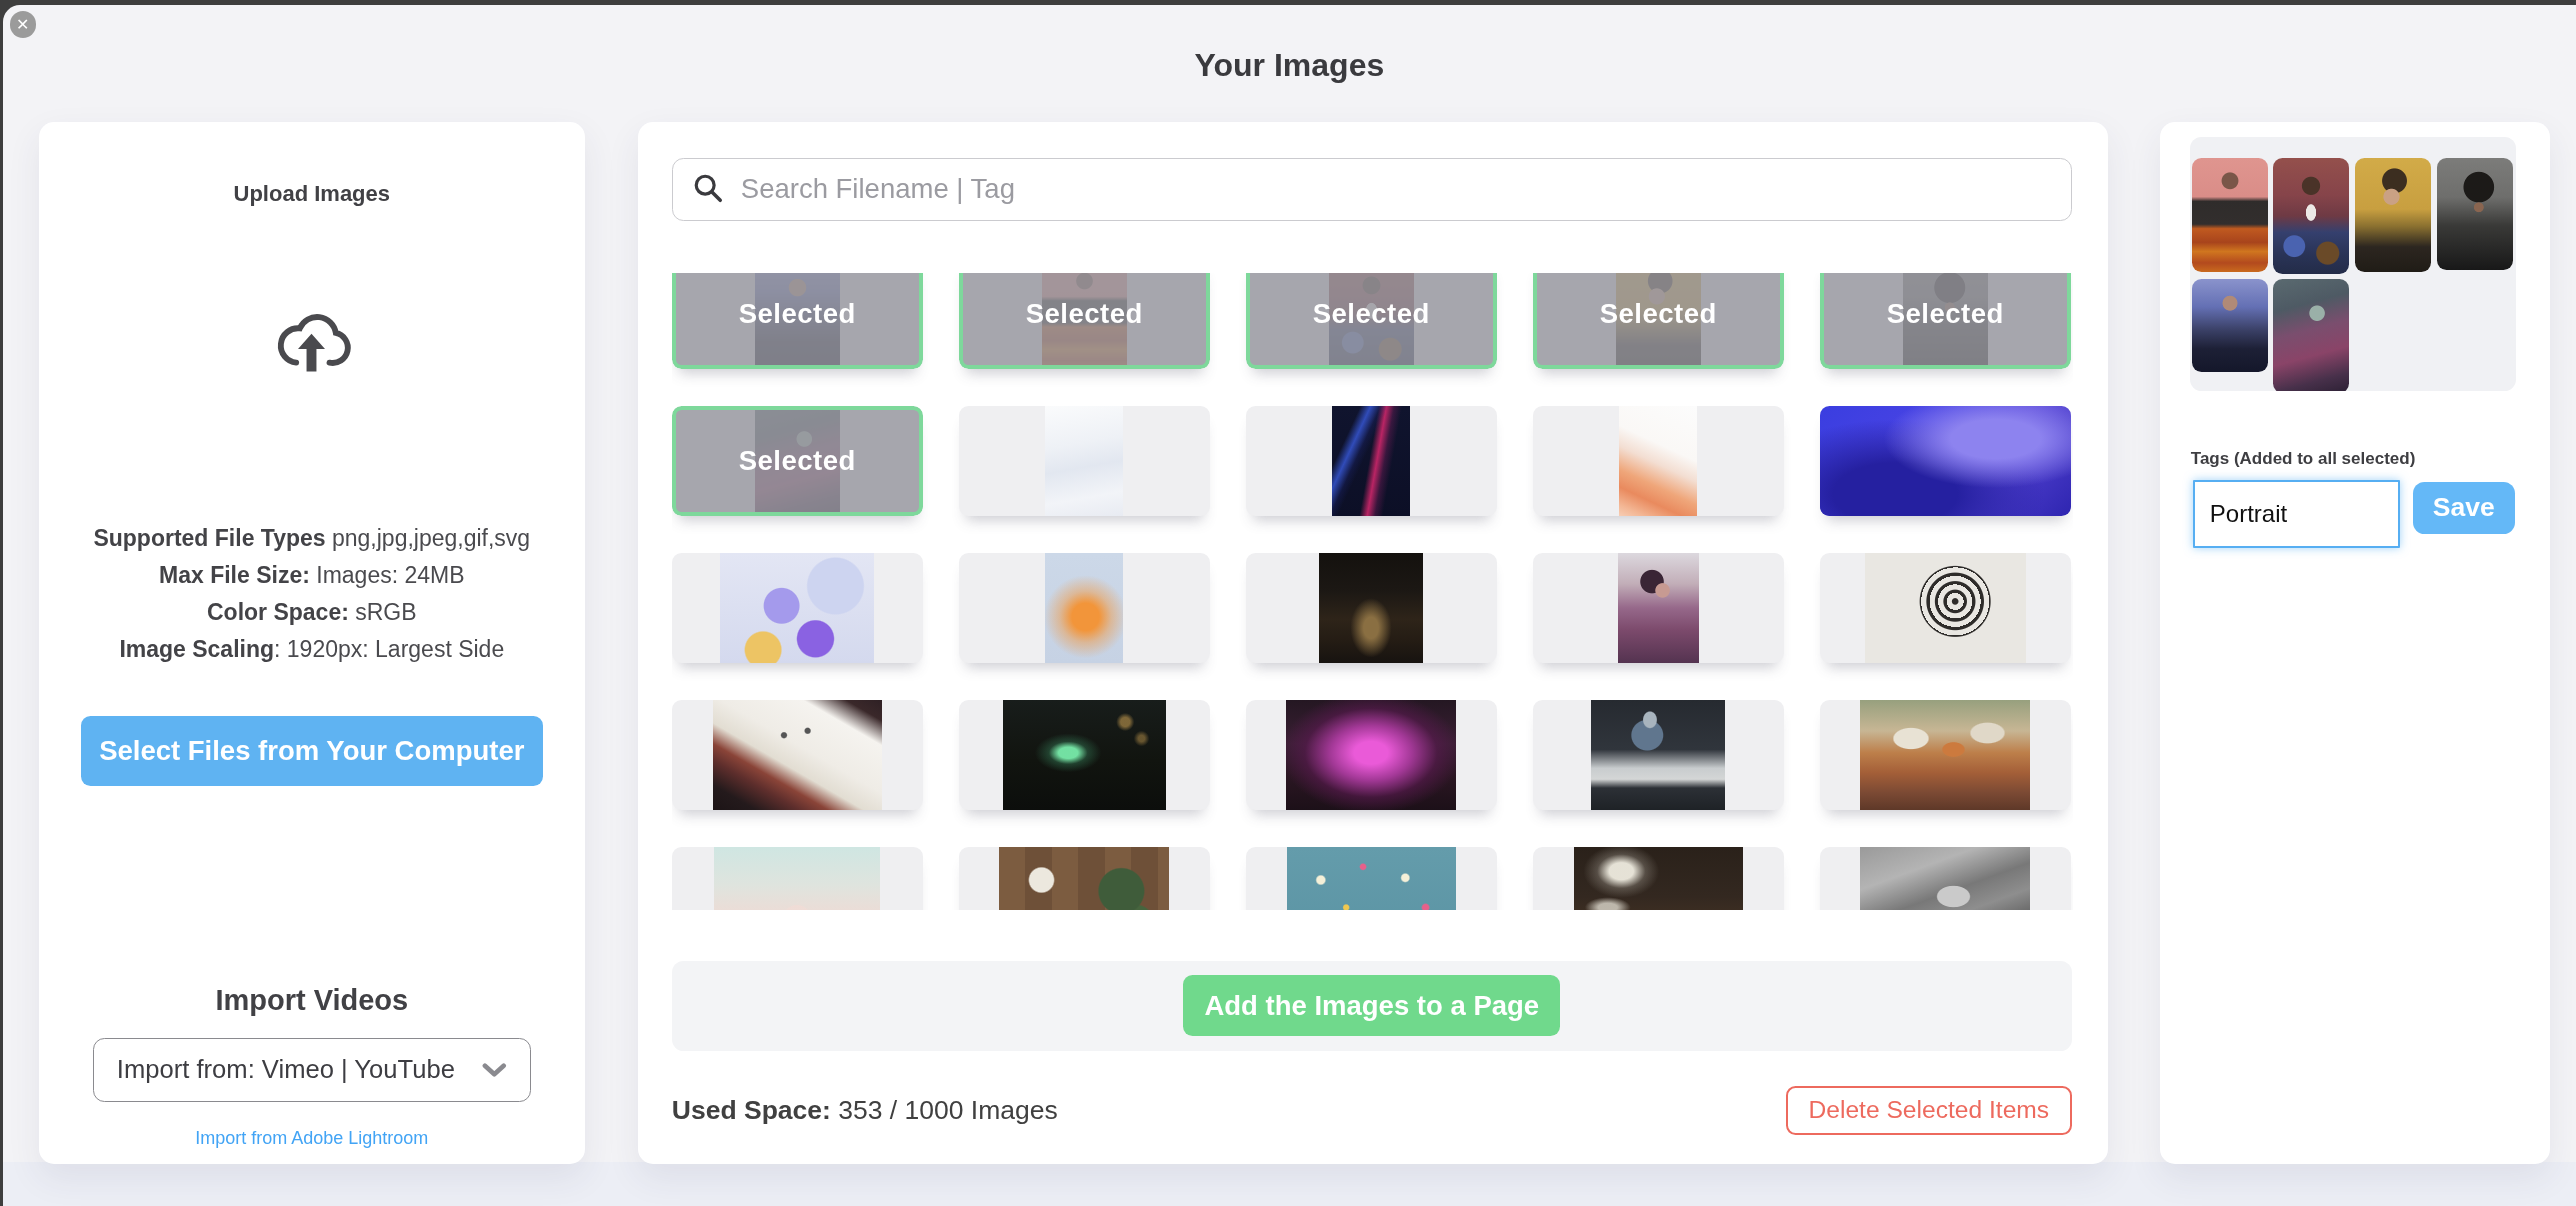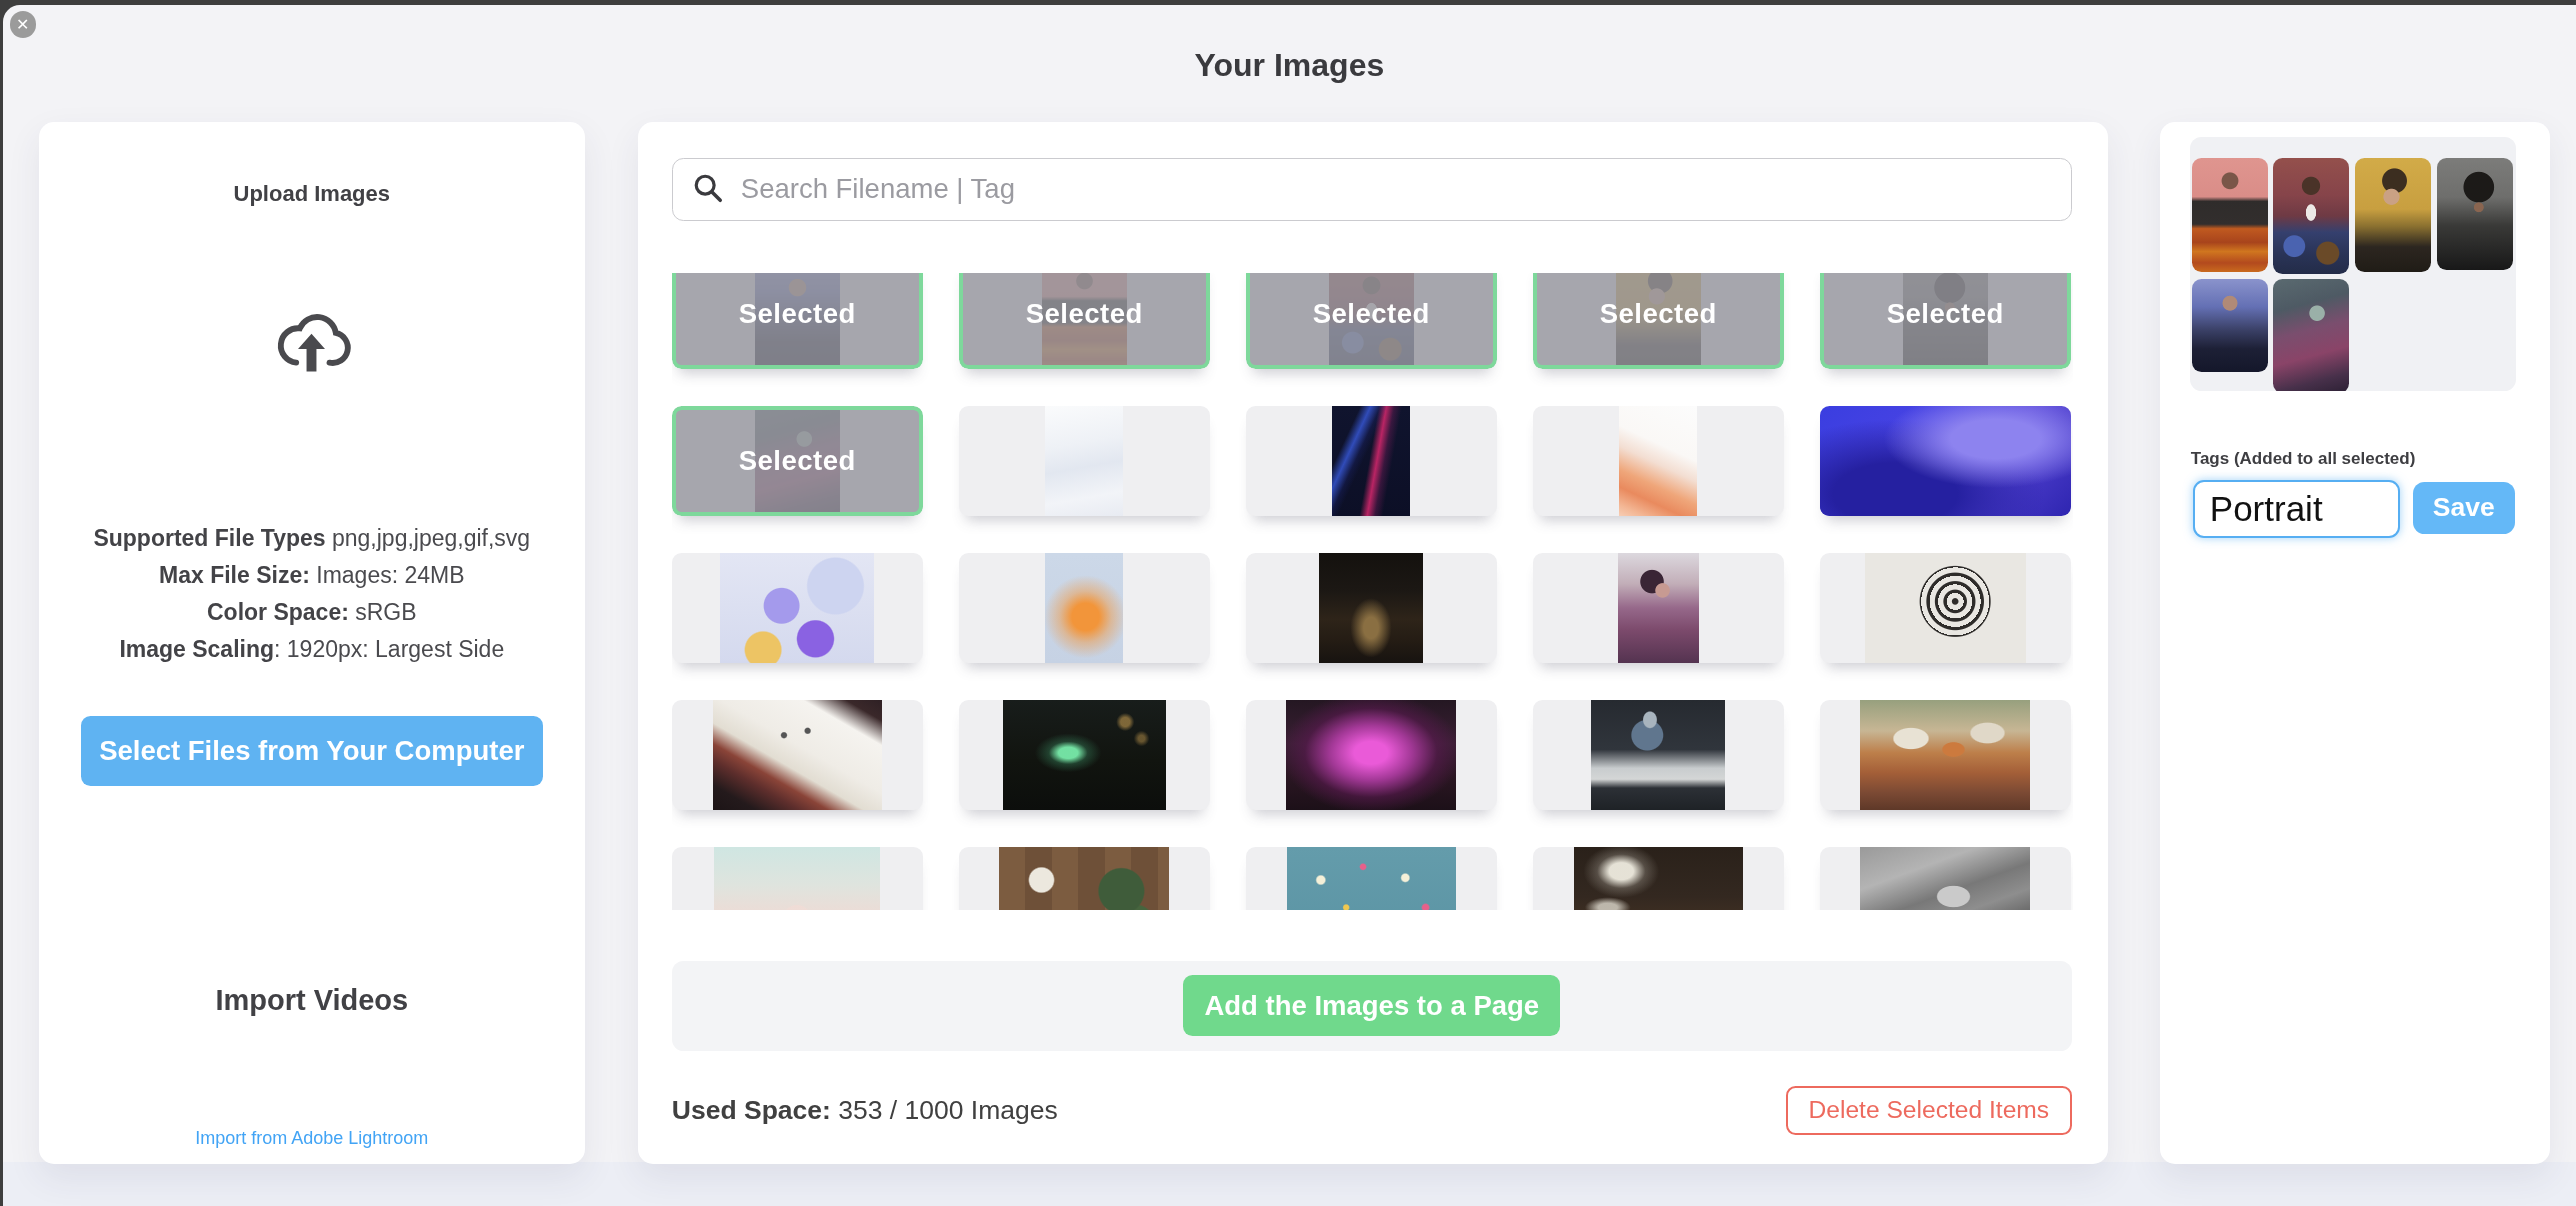--- a/index.html
+++ b/index.html
@@ -47,22 +47,22 @@
   .used-row{position:absolute;left:34px;top:962px;width:1400px;height:53px;display:flex;align-items:center;justify-content:space-between;}
   .used-text{font-size:26.5px;color:#404040;}
   .btn-delete{width:286px;height:49px;background:#fff;border:2.8px solid #ed6a5e;border-radius:9.5px;color:#ed6a5e;
     font-size:24.6px;font-family:inherit;cursor:pointer;}
 
   
   .thumbs-wrap{position:absolute;left:30px;top:15px;width:326px;height:254px;background:#f0f1f4;border-radius:11.4px;
     box-sizing:border-box;padding:21px 1.9px 1.9px 1.9px;display:flex;flex-wrap:wrap;gap:5.7px;align-items:flex-start;align-content:flex-start;overflow:hidden;}
   .thumb{width:76px;border-radius:9.5px;}
   .tags-label{position:absolute;left:31px;top:327px;font-size:17px;font-weight:bold;color:#3e3e42;}
-  .tag-input{position:absolute;left:33px;top:358px;width:207px;height:58px;border:2.8px solid #56aef2;border-radius:11px;
-    box-shadow:0 0 9.5px rgba(86,174,242,.55);box-sizing:border-box;font-size:35px;color:#111;padding:0 15px;font-family:inherit;outline:none;}
+  .tag-input{position:absolute;left:33px;top:358px;width:207px;height:68px;border:2.8px solid #56aef2;border-radius:1px;
+    box-shadow:0 0 9.5px rgba(86,174,242,.55);box-sizing:border-box;font-size:24px;color:#111;padding:0 15px;font-family:inherit;outline:none;}
   .btn-save{position:absolute;left:253px;top:360px;width:102px;height:52px;background:#64b8f7;border:none;border-radius:11.4px;
     color:#fff;font-size:26.5px;font-weight:bold;font-family:inherit;cursor:pointer;}
 
   
   .img-woman-blue{background:radial-gradient(circle at 50% 26%,#b08a77 0 9%,rgba(176,138,119,0) 10%),linear-gradient(180deg,#8a93cc 0%,#6470b4 30%,#3a4066 55%,#1d2036 75%,#14172a 100%);}
   .img-woman-pink{background:radial-gradient(circle at 50% 20%,#7a5648 0 8%,rgba(0,0,0,0) 9%),linear-gradient(180deg,#df958f 0%,#da8d88 34%,#2f2c2b 38%,#322e2d 58%,#c05a20 62%,#a8441c 74%,#d0761f 82%,#b34a1e 92%,#c96a1e 100%);}
   .img-woman-maroon{background:radial-gradient(circle at 50% 24%,#4a3328 0 9%,rgba(0,0,0,0) 10%),radial-gradient(ellipse at 50% 47%,#ece9e6 0 9%,rgba(0,0,0,0) 10%),radial-gradient(circle at 28% 76%,#4a63b0 0 10%,rgba(0,0,0,0) 11%),radial-gradient(circle at 72% 82%,#6a4a28 0 10%,rgba(0,0,0,0) 11%),linear-gradient(180deg,#94504c 0%,#86444a 32%,#6e3a44 50%,#35406e 64%,#2a3458 82%,#232c48 100%);}
   .img-woman-gold{background:radial-gradient(circle at 48% 34%,#caa184 0 9%,rgba(0,0,0,0) 10%),radial-gradient(circle at 52% 20%,#3c2e20 0 12%,rgba(0,0,0,0) 13%),linear-gradient(180deg,#d2ab48 0%,#c89f40 45%,#8a7030 60%,#2c2620 78%,#201c16 100%);}
   .img-woman-afro{background:radial-gradient(circle at 55% 44%,#8a6550 0 6%,rgba(0,0,0,0) 7%),radial-gradient(circle at 55% 26%,#1c1a18 0 16%,rgba(0,0,0,0) 17%),linear-gradient(180deg,#7c7c7a 0%,#6e6e6c 35%,#3a3a38 60%,#181818 100%);}
   .img-woman-braid{background:radial-gradient(circle at 58% 30%,#9ab0a8 0 8%,rgba(0,0,0,0) 9%),linear-gradient(165deg,#5a6a70 0%,#4e5a64 25%,#7a4e6e 45%,#8a4468 65%,#47304a 85%,#2c2034 100%);}
@@ -106,20 +106,28 @@
       </span>
     </div>
     <div class="specs">
       <div class="spec-line"><b>Supported File Types</b><span> png,jpg,jpeg,gif,svg</span></div>
       <div class="spec-line"><b>Max File Size:</b><span> Images: 24MB</span></div>
       <div class="spec-line"><b>Color Space:</b><span> sRGB</span></div>
       <div class="spec-line"><b>Image Scaling</b><span>: 1920px: Largest Side</span></div>
     </div>
     <button class="btn-primary">Select Files from Your Computer</button>
     <div class="import-title">Import Videos</div>
+    <div class="select-box">
+      <span>Import from: Vimeo | YouTube</span>
+      <span>
+        <svg width="24.6" height="15" viewBox="0 0 26 16" fill="none">
+          <path d="M3 3 L13 12 L23 3" stroke="#8a8a8f" stroke-width="5" stroke-linecap="round" stroke-linejoin="round"></path>
+        </svg>
+      </span>
+    </div>
     <div class="link-blue">Import from Adobe Lightroom</div>
   </div>
 
   <div class="card card-mid">
     <div class="search-bar">
       <span>
         <svg width="32" height="32" viewBox="0 0 34 34" fill="none">
           <circle cx="14" cy="14" r="9.5" stroke="#3a3a3e" stroke-width="3.4"></circle>
           <path d="M21.5 21.5 L30 30" stroke="#3a3a3e" stroke-width="3.8" stroke-linecap="round"></path>
         </svg>

